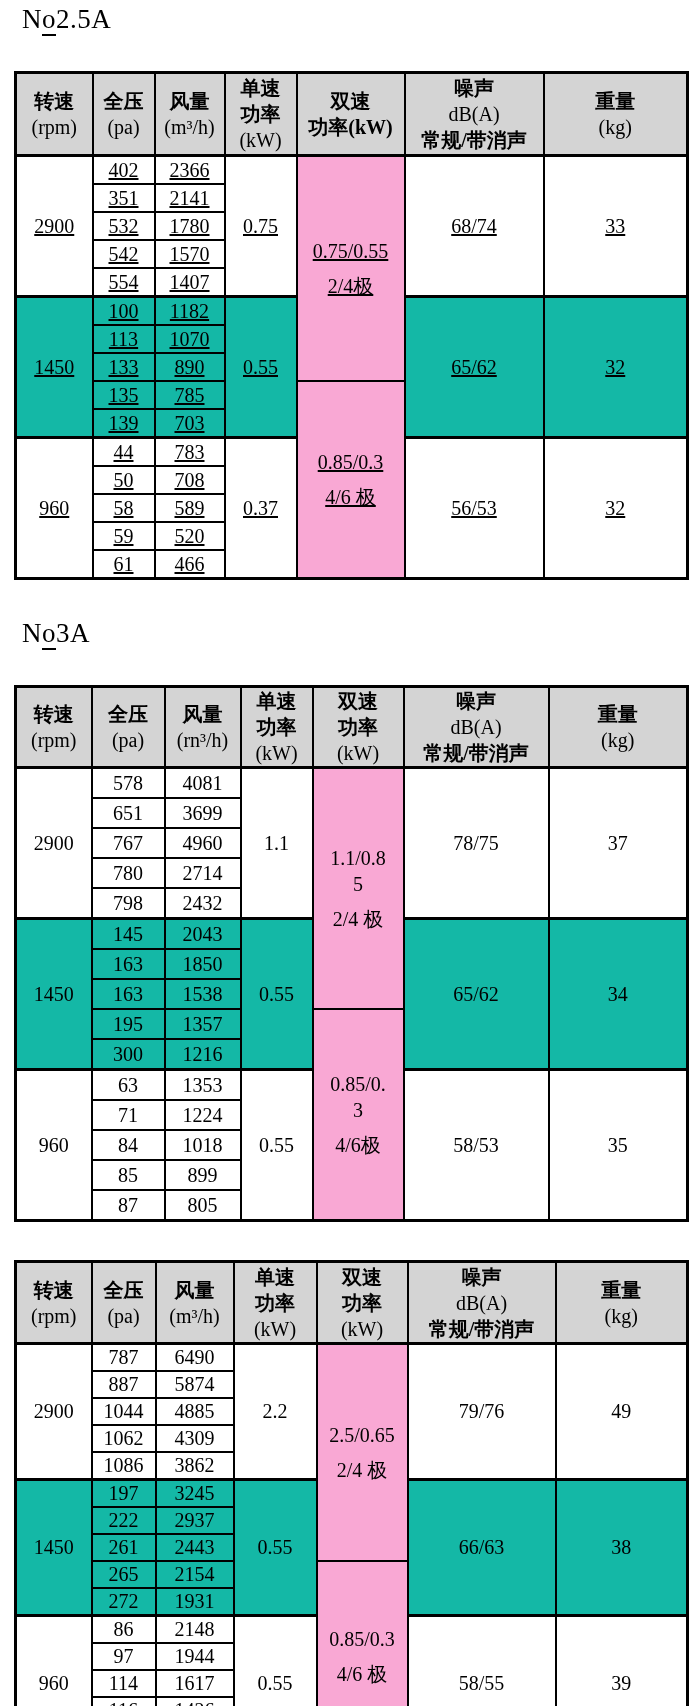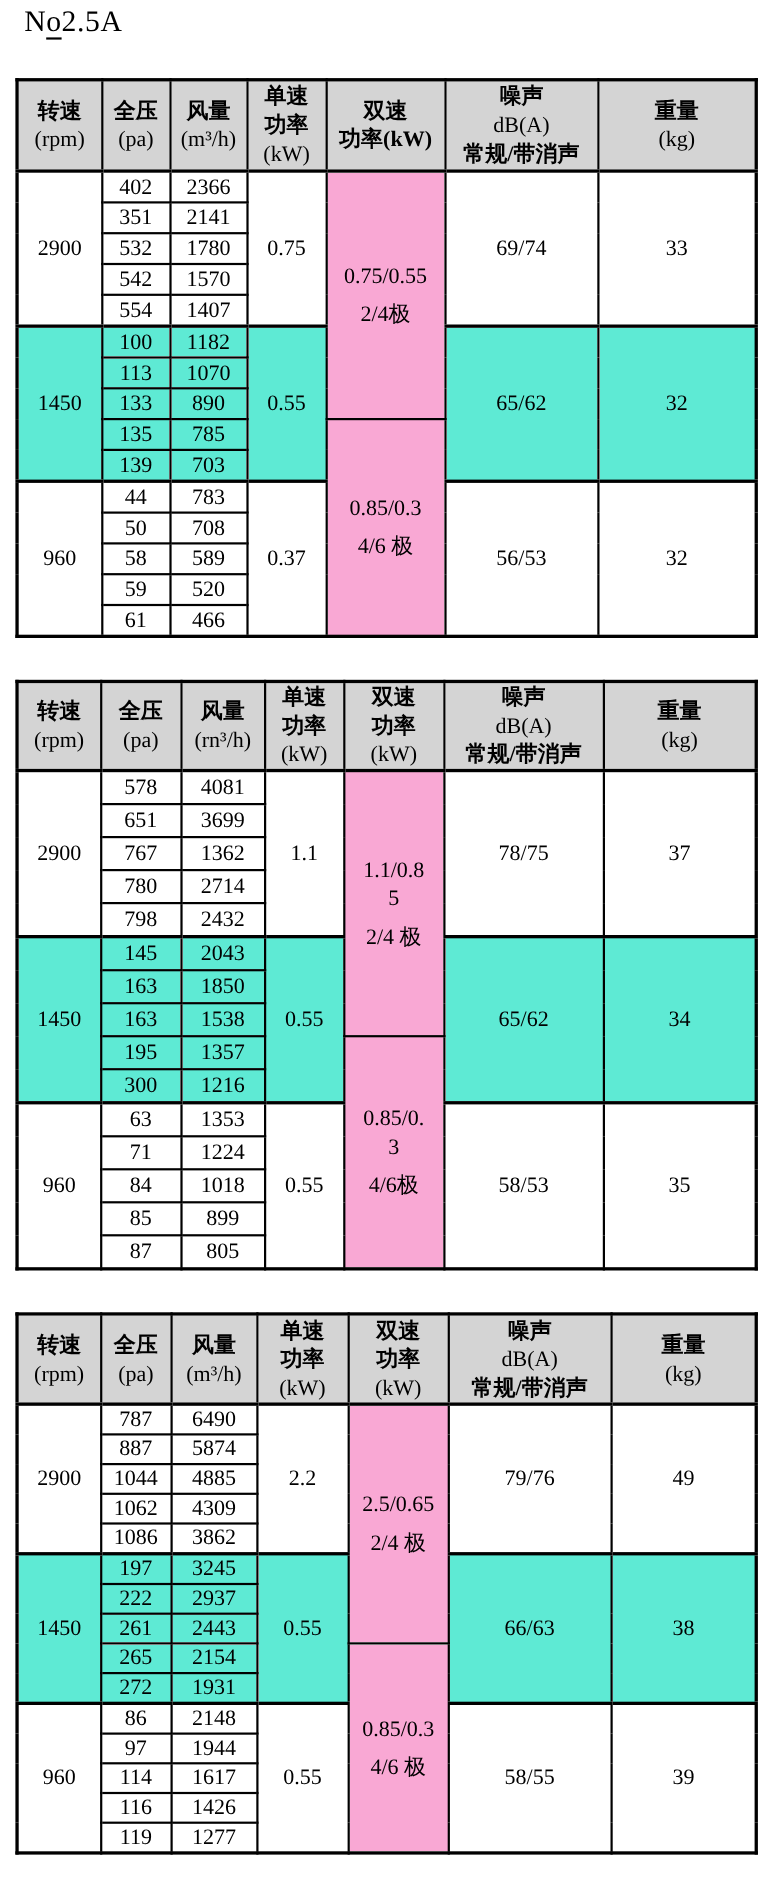--- a/index.html
+++ b/index.html
@@ -8,27 +8,27 @@
   .spec-section{margin:0;}
   .spec-section + .spec-section{margin-top:38px;}
   .tbl-title{font-size:27px;font-weight:400;margin:0 0 7px 8px;letter-spacing:0.5px;}
   .tbl-title .u{border-bottom:2px solid #000;padding-bottom:0px;}
   table.spec{border-collapse:collapse;table-layout:fixed;width:672px;background:#fff;border:3px solid #000;margin-top:36px;}
   .spec th,.spec td{border:2px solid #000;text-align:center;vertical-align:middle;padding:0 1px;overflow:hidden;}
   .spec thead th{background:#d4d4d4;font-size:20px;border-bottom:3px solid #000;}
   .spec td{font-size:20px;line-height:1.25;}
   th .hline{line-height:1.3;font-weight:400;}
   th .hline.cjk{font-weight:700;}
-  td.band{background:#5eead4;}
+  td.band{background:#14b8a6;}
   td.bt{border-top:3px solid #000;}
   td.dual{background:#f9a8d4;}
   .dual .line{line-height:1.3;}
   .dual .line.pole{margin-top:9px;text-align:center;}
   
-  #t0 thead th{height:80px;}  #t0 td{height:26px;}
+  #t0 thead th{height:80px;}  #t0 td{height:26px;text-decoration:underline;}
   #t1 thead th{height:72px;}  #t1 td{height:28px;}
   #t2 thead th{height:79px;}  #t2 td{height:25px;}
 </style>
 </head>
 <body>
 
 <div class="page">
 
   <section class="spec-section">
     <h2 class="tbl-title"><span>N</span><span class="u">o</span><span>2.5A</span></h2>
@@ -79,21 +79,21 @@
         <tbody>
           <tr>
             <td class="rpm" rowspan="5">2900</td>
             <td>402</td>
             <td>2366</td>
             <td rowspan="5">0.75</td>
             <td class="dual" rowspan="8">
               <div class="line">0.75/0.55</div>
               <div class="line pole">2/4极</div>
             </td>
-            <td rowspan="5">69/74</td>
+            <td rowspan="5">68/74</td>
             <td rowspan="5">33</td>
           </tr>
           <tr>
             <td>351</td>
             <td>2141</td>
           </tr>
           <tr>
             <td>532</td>
             <td>1780</td>
           </tr>
@@ -155,20 +155,21 @@
           </tr>
           <tr>
             <td>61</td>
             <td>466</td>
           </tr>
         </tbody>
       </table>
   </section>
 
   <section class="spec-section">
+    <h2 class="tbl-title"><span>N</span><span class="u">o</span><span>3A</span></h2>
     <table class="spec" id="t1">
         <colgroup>
           <col style="width: 76px;">
           <col style="width: 73px;">
           <col style="width: 76px;">
           <col style="width: 72px;">
           <col style="width: 91px;">
           <col style="width: 145px;">
           <col style="width: 139px;">
         </colgroup>
@@ -220,21 +221,21 @@
             </td>
             <td rowspan="5">78/75</td>
             <td rowspan="5">37</td>
           </tr>
           <tr>
             <td>651</td>
             <td>3699</td>
           </tr>
           <tr>
             <td>767</td>
-            <td>1362</td>
+            <td>4960</td>
           </tr>
           <tr>
             <td>780</td>
             <td>2714</td>
           </tr>
           <tr>
             <td>798</td>
             <td>2432</td>
           </tr>
           <tr>

